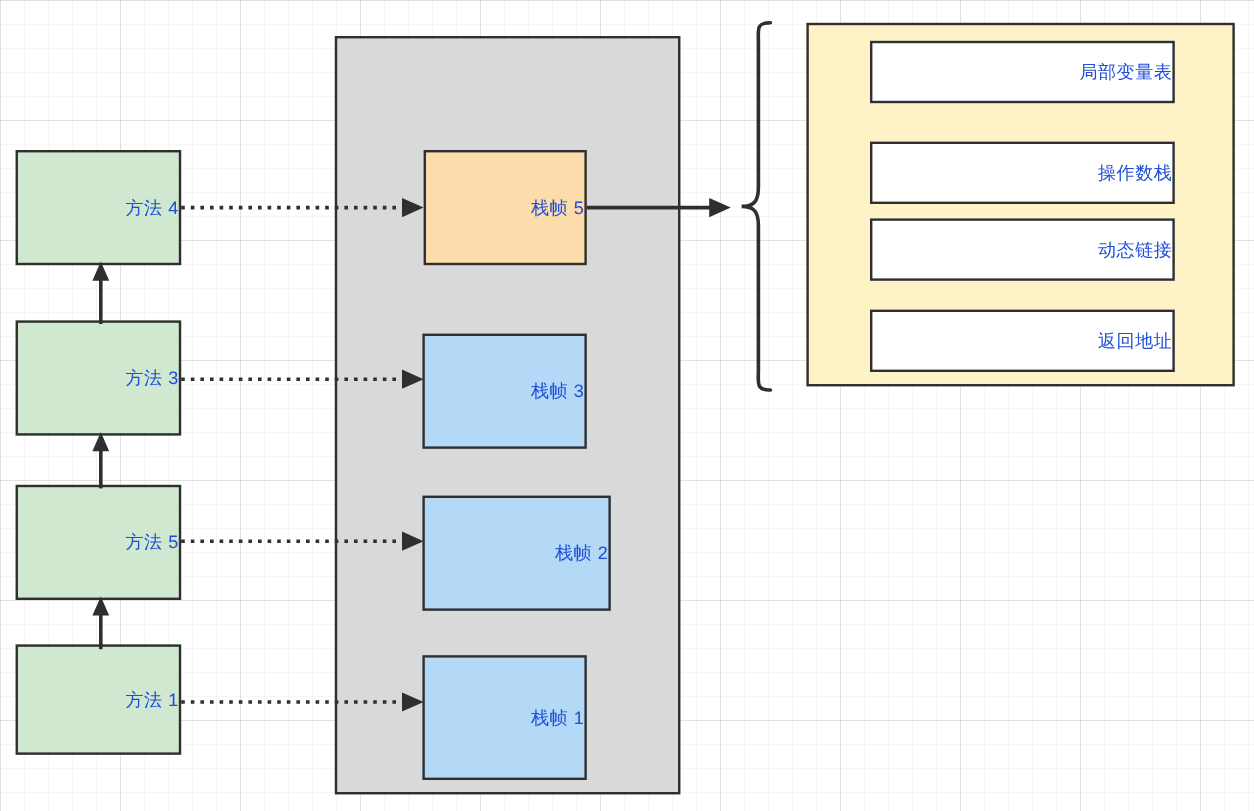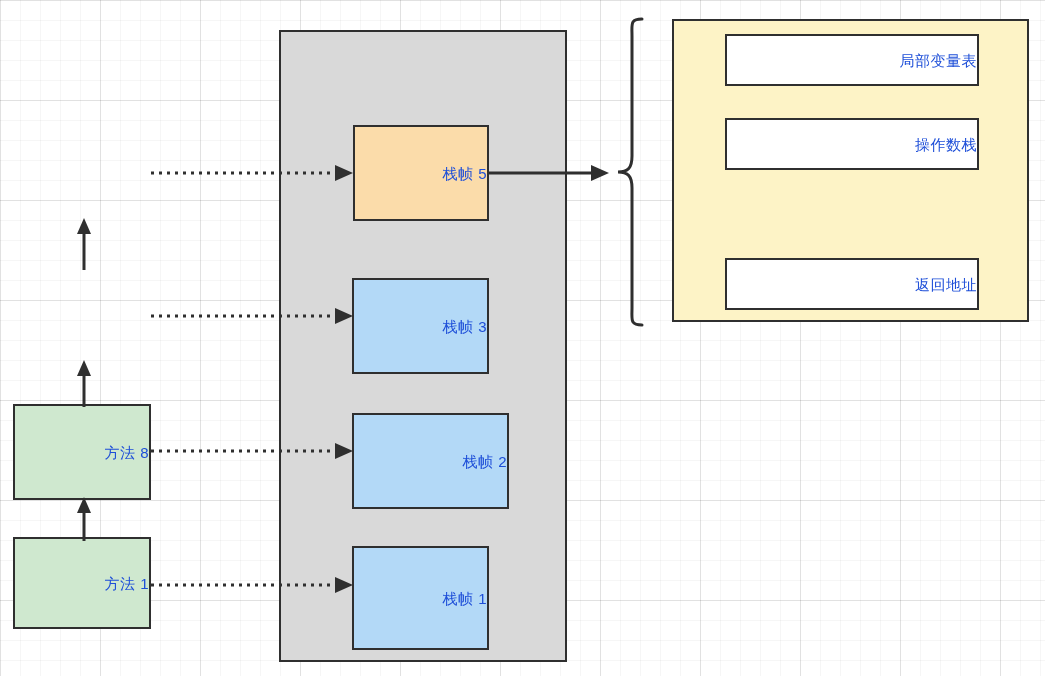--- a/index.html
+++ b/index.html
@@ -68,24 +68,30 @@
 
   .brace { position: absolute; }
 </style>
 </head>
 <body>
 
 <div id="canvas">
 
   <div class="panel-gray" style="left:279px; top:30px; width:288px; height:632px;"></div>
 
+  <div class="node node-green" style="left:13px; top:125px; width:138px; height:96px;">
+    <span>方法 4</span>
+  </div>
 
+  <div class="node node-green" style="left:13px; top:267px; width:138px; height:96px;">
+    <span>方法 3</span>
+  </div>
 
   <div class="node node-green" style="left:13px; top:404px; width:138px; height:96px;">
-    <span>方法 8</span>
+    <span>方法 5</span>
   </div>
 
   <div class="node node-green" style="left:13px; top:537px; width:138px; height:92px;">
     <span>方法 1</span>
   </div>
 
   <div class="node node-orange" style="left:353px; top:125px; width:136px; height:96px;">
     <span>栈帧 5</span>
   </div>
 
@@ -172,18 +178,21 @@
   <div class="panel-yellow" style="left:672px; top:19px; width:357px; height:303px;"></div>
 
   <div class="node node-white" style="left:725px; top:34px; width:254px; height:52px;">
     <span>局部变量表</span>
   </div>
 
   <div class="node node-white" style="left:725px; top:106px; width:254px; height:52px;margin-top:12px;">
     <span>操作数栈</span>
   </div>
 
+  <div class="node node-white" style="left:725px; top:182px; width:254px; height:52px;">
+    <span>动态链接</span>
+  </div>
 
   <div class="node node-white" style="left:725px; top:258px; width:254px; height:52px;padding-left:47px;">
     <span>返回地址</span>
   </div>
 
 </div>
 
 </body></html>

